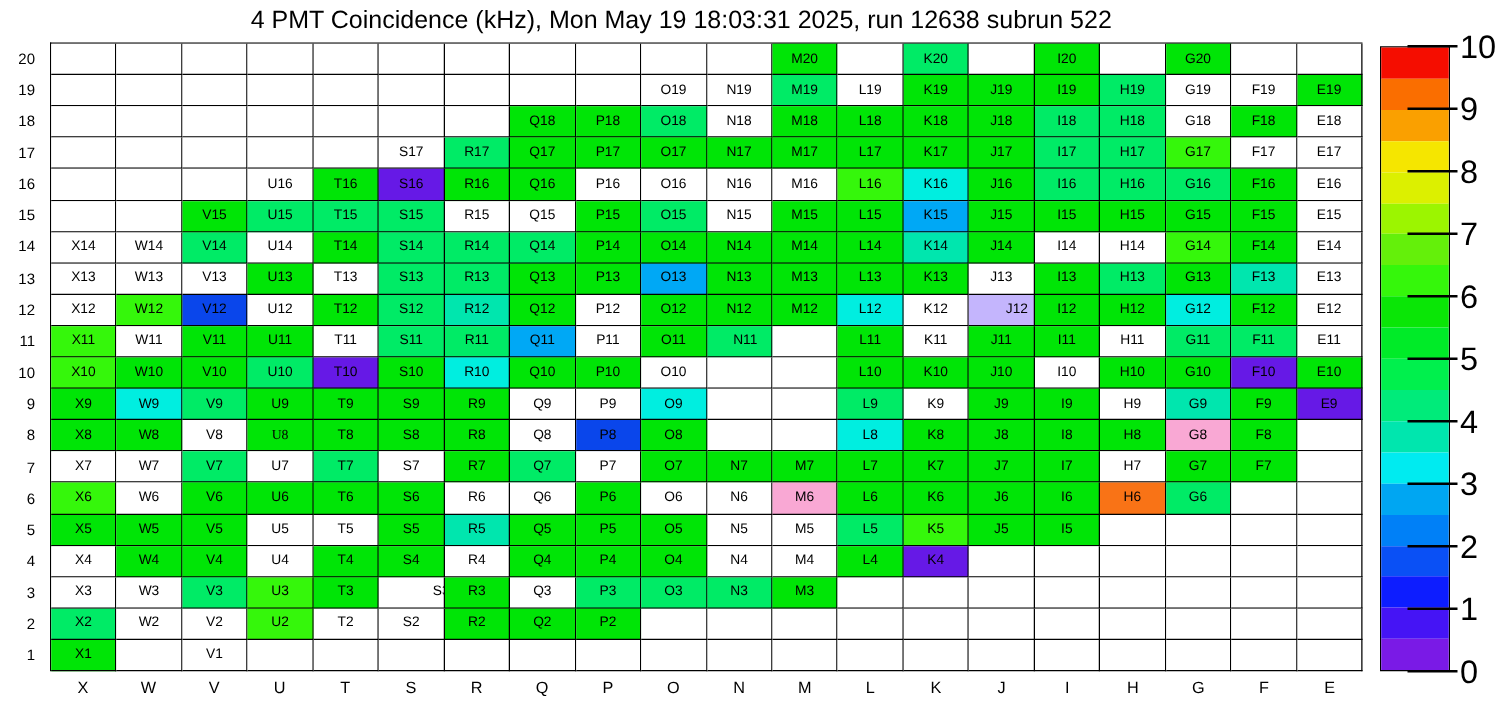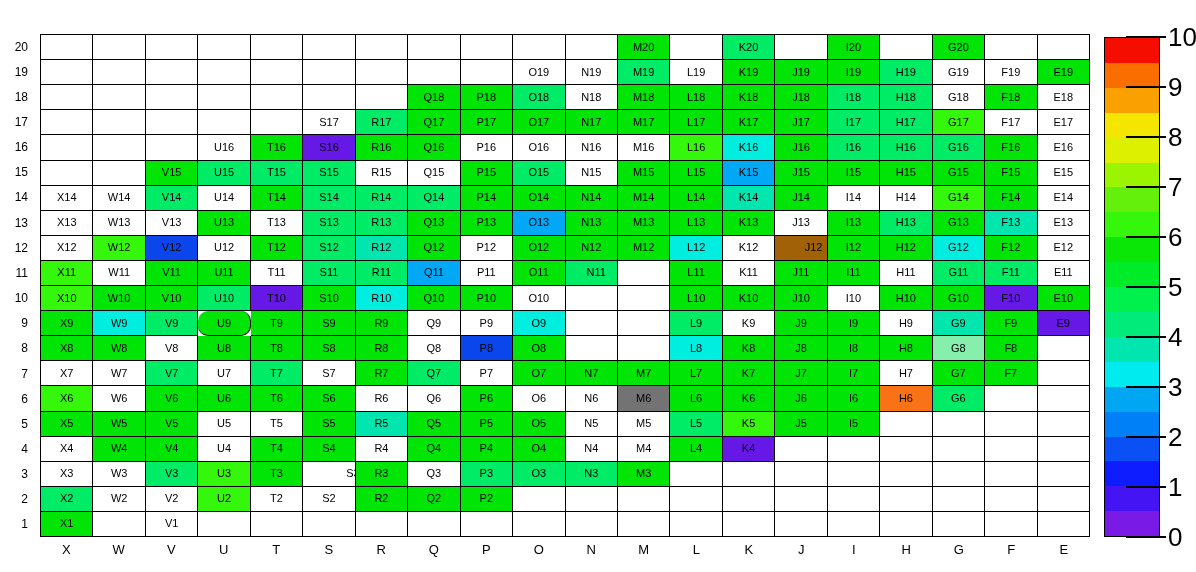--- a/index.html
+++ b/index.html
@@ -45,20 +45,21 @@
   }
   .cbar-label {
     position:absolute; left:1168px; font-size:26px; line-height:1;
     transform:translateY(-50%);
   }
 </style>
 </head>
 <body>
 
 <div class="canvas">
+  <div class="title">4 PMT Coincidence (kHz), Mon May 19 18:03:31 2025, run 12638 subrun 522</div>
   <div class="row-labels">
       <div class="row-label">20</div>
       <div class="row-label">19</div>
       <div class="row-label">18</div>
       <div class="row-label">17</div>
       <div class="row-label">16</div>
       <div class="row-label">15</div>
       <div class="row-label">14</div>
       <div class="row-label">13</div>
       <div class="row-label">12</div>
@@ -242,21 +243,21 @@
       <div class="cell" style="background: rgb(0, 229, 6);">T12</div>
       <div class="cell" style="background: rgb(0, 235, 102);">S12</div>
       <div class="cell" style="background: rgb(0, 230, 174);">R12</div>
       <div class="cell" style="background: rgb(0, 229, 6);">Q12</div>
       <div class="cell" style="background: rgb(255, 255, 255);">P12</div>
       <div class="cell" style="background: rgb(0, 229, 6);">O12</div>
       <div class="cell" style="background: rgb(0, 229, 6);">N12</div>
       <div class="cell" style="background: rgb(0, 229, 6);">M12</div>
       <div class="cell" style="background: rgb(0, 238, 224);">L12</div>
       <div class="cell" style="background: rgb(255, 255, 255);">K12</div>
-      <div class="cell" style="background: #a16207; padding-left: 25px;">J12</div>
+      <div class="cell" style="background: #c4b5fd; padding-left: 25px;">J12</div>
       <div class="cell" style="background: rgb(0, 229, 6);">I12</div>
       <div class="cell" style="background: rgb(0, 229, 6);">H12</div>
       <div class="cell" style="background: rgb(0, 238, 224);">G12</div>
       <div class="cell" style="background: rgb(0, 229, 6);">F12</div>
       <div class="cell" style="background: rgb(255, 255, 255);">E12</div>
       <div class="cell" style="background: rgb(53, 247, 11);">X11</div>
       <div class="cell" style="background: rgb(255, 255, 255);">W11</div>
       <div class="cell" style="background: rgb(0, 229, 6);">V11</div>
       <div class="cell" style="background: rgb(0, 229, 6);">U11</div>
       <div class="cell" style="background: rgb(255, 255, 255);">T11</div>
@@ -291,55 +292,55 @@
       <div class="cell" style="background: rgb(0, 229, 6);">K10</div>
       <div class="cell" style="background: rgb(0, 229, 6);">J10</div>
       <div class="cell" style="background: rgb(255, 255, 255);">I10</div>
       <div class="cell" style="background: rgb(0, 229, 6);">H10</div>
       <div class="cell" style="background: rgb(0, 229, 6);">G10</div>
       <div class="cell" style="background: rgb(102, 25, 230);">F10</div>
       <div class="cell" style="background: rgb(0, 229, 6);">E10</div>
       <div class="cell" style="background: rgb(0, 229, 6);">X9</div>
       <div class="cell" style="background: rgb(0, 238, 224);">W9</div>
       <div class="cell" style="background: rgb(0, 235, 102);">V9</div>
-      <div class="cell" style="background: rgb(0, 229, 6); border-radius: 10px;">U9</div>
+      <div class="cell" style="background: rgb(0, 229, 6);">U9</div>
       <div class="cell" style="background: rgb(0, 229, 6);">T9</div>
       <div class="cell" style="background: rgb(0, 229, 6);">S9</div>
       <div class="cell" style="background: rgb(0, 229, 6);">R9</div>
       <div class="cell" style="background: rgb(255, 255, 255);">Q9</div>
       <div class="cell" style="background: rgb(255, 255, 255);">P9</div>
       <div class="cell" style="background: rgb(0, 238, 224);">O9</div>
       <div class="cell"></div>
       <div class="cell"></div>
       <div class="cell" style="background: rgb(0, 235, 102);">L9</div>
       <div class="cell" style="background: rgb(255, 255, 255);">K9</div>
       <div class="cell" style="background: rgb(0, 229, 6);">J9</div>
       <div class="cell" style="background: rgb(0, 229, 6);">I9</div>
       <div class="cell" style="background: rgb(255, 255, 255);">H9</div>
       <div class="cell" style="background: rgb(0, 230, 174);">G9</div>
       <div class="cell" style="background: rgb(0, 229, 6);">F9</div>
       <div class="cell" style="background: rgb(102, 25, 230);">E9</div>
       <div class="cell" style="background: rgb(0, 229, 6);">X8</div>
       <div class="cell" style="background: rgb(0, 229, 6);">W8</div>
       <div class="cell" style="background: rgb(255, 255, 255);">V8</div>
-      <div class="cell" style="background: rgb(0, 229, 6);">U8</div>
+      <div class="cell" style="background: rgb(0, 229, 6); font-family: Liberation Serif, serif;">U8</div>
       <div class="cell" style="background: rgb(0, 229, 6);">T8</div>
       <div class="cell" style="background: rgb(0, 229, 6);">S8</div>
       <div class="cell" style="background: rgb(0, 229, 6);">R8</div>
       <div class="cell" style="background: rgb(255, 255, 255);">Q8</div>
       <div class="cell" style="background: rgb(10, 70, 235);">P8</div>
       <div class="cell" style="background: rgb(0, 229, 6);">O8</div>
       <div class="cell"></div>
       <div class="cell"></div>
       <div class="cell" style="background: rgb(0, 238, 224);">L8</div>
       <div class="cell" style="background: rgb(0, 229, 6);">K8</div>
       <div class="cell" style="background: rgb(0, 229, 6);">J8</div>
       <div class="cell" style="background: rgb(0, 229, 6);">I8</div>
       <div class="cell" style="background: rgb(0, 229, 6);">H8</div>
-      <div class="cell" style="background: #86efac;">G8</div>
+      <div class="cell" style="background: #f9a8d4;">G8</div>
       <div class="cell" style="background: rgb(0, 229, 6);">F8</div>
       <div class="cell"></div>
       <div class="cell" style="background: rgb(255, 255, 255);">X7</div>
       <div class="cell" style="background: rgb(255, 255, 255);">W7</div>
       <div class="cell" style="background: rgb(0, 235, 102);">V7</div>
       <div class="cell" style="background: rgb(255, 255, 255);">U7</div>
       <div class="cell" style="background: rgb(0, 235, 102);">T7</div>
       <div class="cell" style="background: rgb(255, 255, 255);">S7</div>
       <div class="cell" style="background: rgb(0, 229, 6);">R7</div>
       <div class="cell" style="background: rgb(0, 235, 102);">Q7</div>
@@ -359,21 +360,21 @@
       <div class="cell" style="background: rgb(255, 255, 255);">W6</div>
       <div class="cell" style="background: rgb(0, 229, 6);">V6</div>
       <div class="cell" style="background: rgb(0, 229, 6);">U6</div>
       <div class="cell" style="background: rgb(0, 229, 6);">T6</div>
       <div class="cell" style="background: rgb(0, 229, 6);">S6</div>
       <div class="cell" style="background: rgb(255, 255, 255);">R6</div>
       <div class="cell" style="background: rgb(255, 255, 255);">Q6</div>
       <div class="cell" style="background: rgb(0, 229, 6);">P6</div>
       <div class="cell" style="background: rgb(255, 255, 255);">O6</div>
       <div class="cell" style="background: rgb(255, 255, 255);">N6</div>
-      <div class="cell" style="background: #737373;">M6</div>
+      <div class="cell" style="background: #f9a8d4;">M6</div>
       <div class="cell" style="background: rgb(0, 229, 6);">L6</div>
       <div class="cell" style="background: rgb(0, 229, 6);">K6</div>
       <div class="cell" style="background: rgb(0, 229, 6);">J6</div>
       <div class="cell" style="background: rgb(0, 229, 6);">I6</div>
       <div class="cell" style="background: #f97316;">H6</div>
       <div class="cell" style="background: rgb(0, 235, 102);">G6</div>
       <div class="cell"></div>
       <div class="cell"></div>
       <div class="cell" style="background: rgb(0, 229, 6);">X5</div>
       <div class="cell" style="background: rgb(0, 229, 6);">W5</div>

